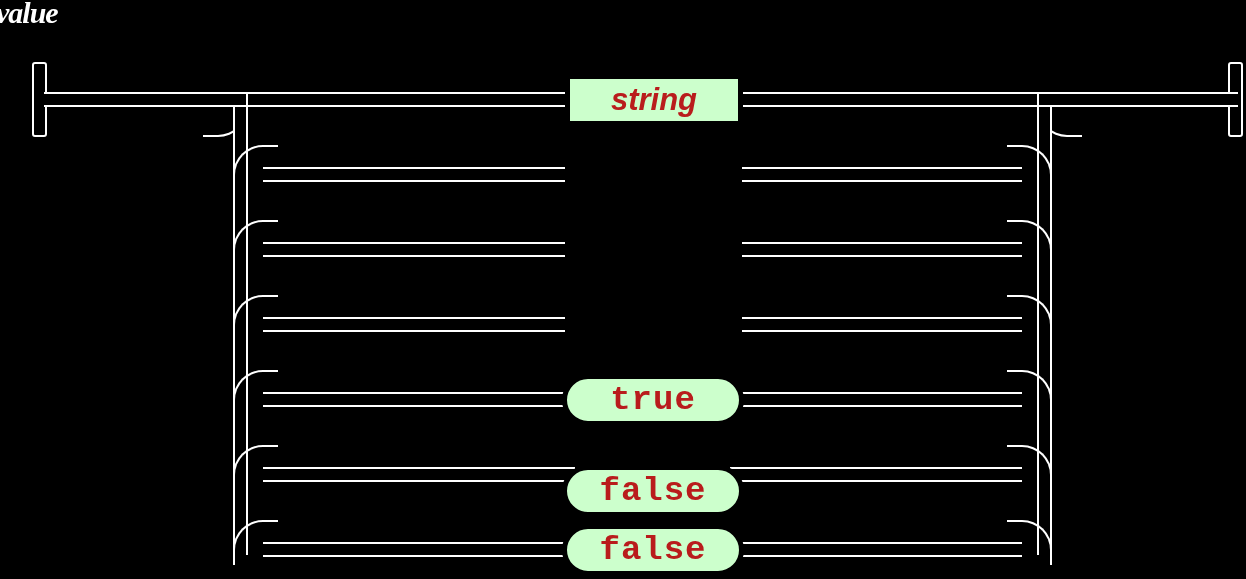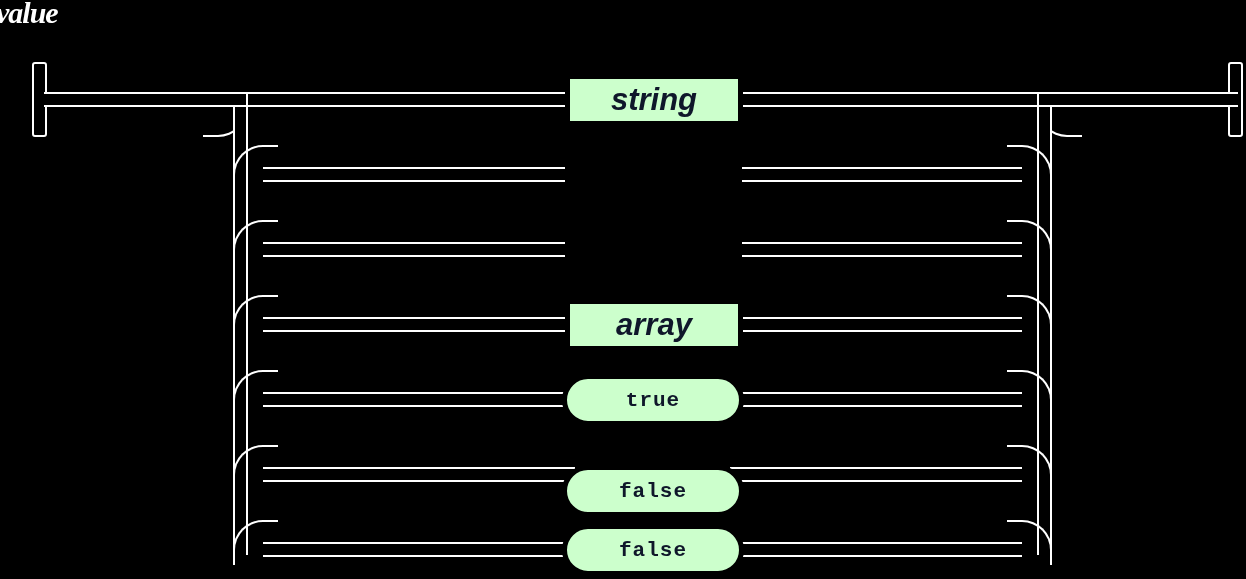--- a/index.html
+++ b/index.html
@@ -61,37 +61,37 @@
     border-radius:3px;
     box-sizing:border-box;
   }
   
   .node{
     position:absolute;
     box-sizing:border-box;
     background:#ccffcc;
     border:5px solid #000000;
     display:flex;align-items:center;justify-content:center;
-    color:#0f172a;
+    color:#b91c1c;
     z-index:6;
   }
   .node.nonterm{
     border-radius:0;
     font-family:"Liberation Sans", sans-serif;
     font-weight:bold;
     font-style:italic;
     font-size:31px;
     letter-spacing:0px;
   }
   .node.term{
     border-radius:28px;
     font-family:"Liberation Mono", monospace;
     font-weight:bold;
     font-style:normal;
-    font-size:21px;
+    font-size:34px;
     letter-spacing:1px;
   }
 </style>
 </head>
 <body>
 
 <div id="stage">
 
   <div id="title">value</div>
 
@@ -140,23 +140,20 @@
   <div class="hrail" style="left:263px; top:542px; width:312px;"></div>
   <div class="hrail" style="left:730px; top:542px; width:292px;"></div>
   <div class="elbow tr" style="left:1007px; top:520px; width:45px; height:45px;"></div>
 
   <div class="node nonterm" style="left:565px; top:74px; width:178px; height:52px;">
     <span>string</span>
   </div>
 
 
 
-  <div class="node nonterm" style="left:565px; top:299px; width:178px; height:52px;">
-    <span>array</span>
-  </div>
 
   <div class="node term" style="left:562px; top:374px; width:182px; height:52px;">
     <span>true</span>
   </div>
 
   <div class="node term" style="left:562px; top:465px; width:182px; height:52px;">
     <span>false</span>
   </div>
 
   <div class="node term" style="left:562px; top:524px; width:182px; height:52px;">

